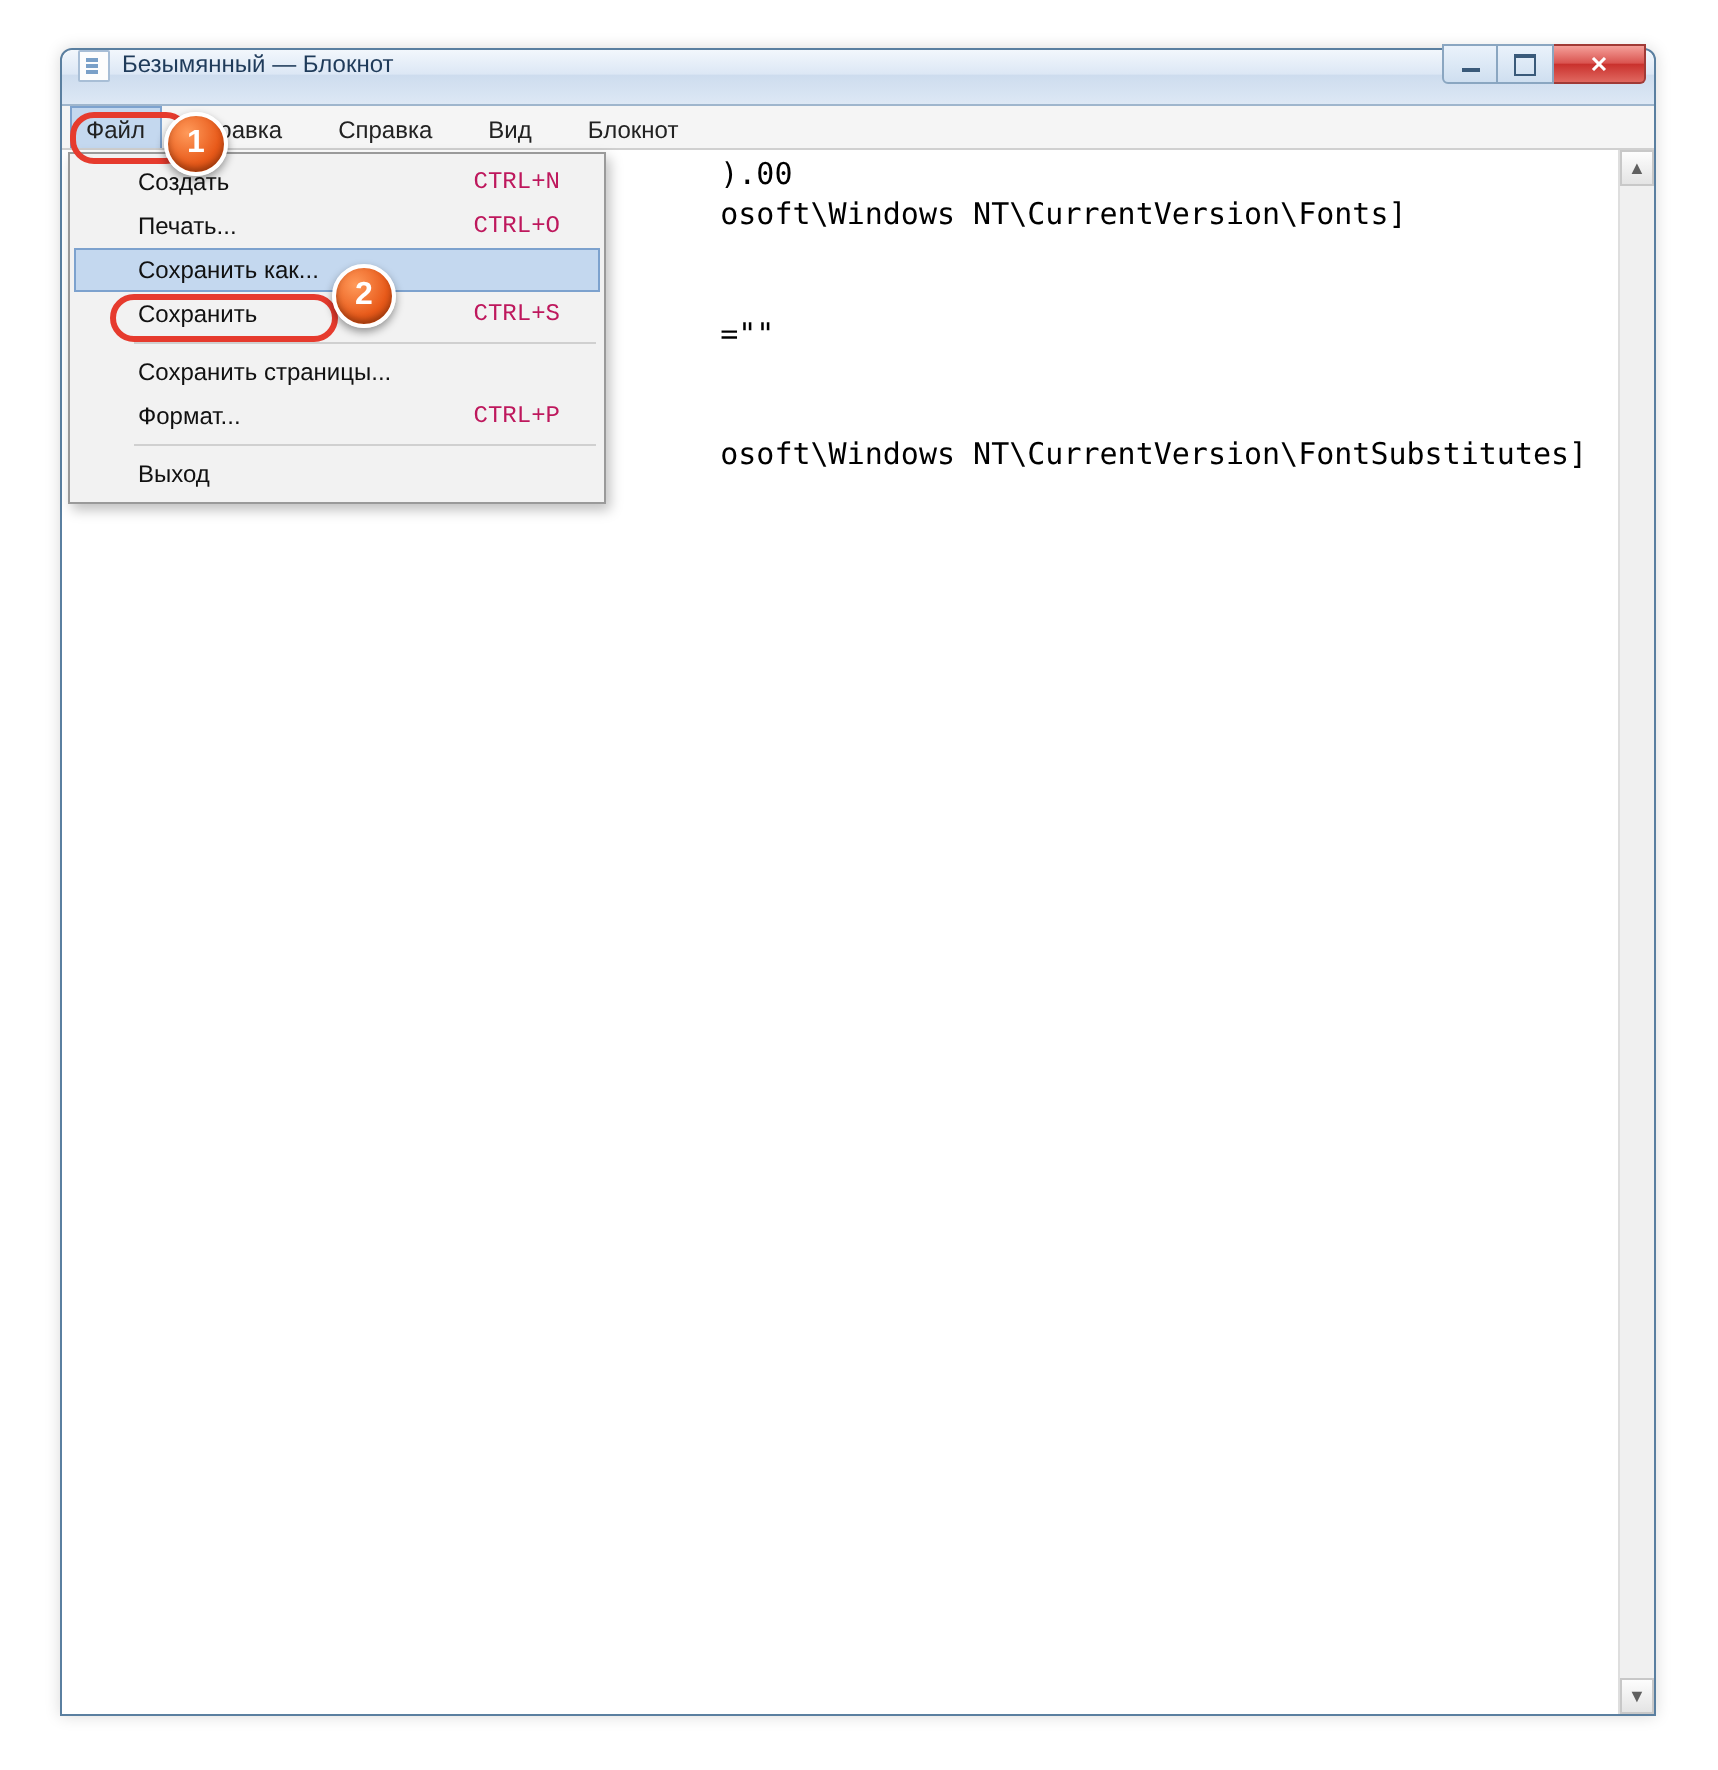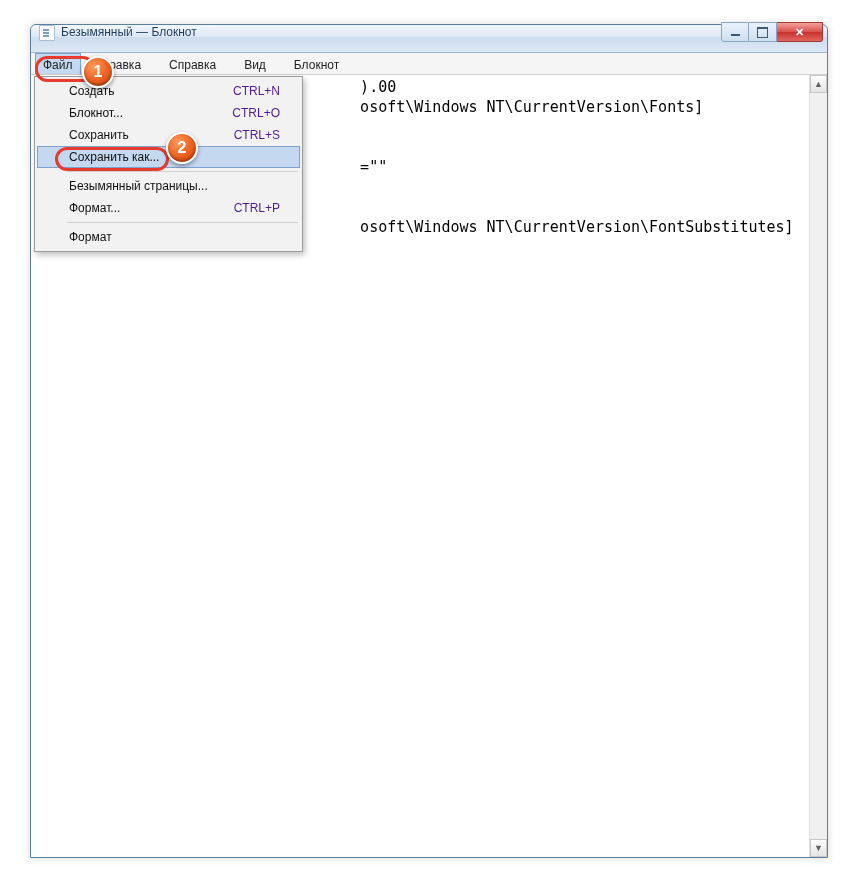--- a/index.html
+++ b/index.html
@@ -178,21 +178,21 @@
     cursor: pointer;
     position: relative;
   }
   .dd-item.hover {
     background: #c4d8ef;
     border: 1px solid #7da2ce;
     padding: 0 19px 0 31px;
     height: 22px;
   }
   .dd-label { flex: 1; }
-  .dd-shortcut { color: #4c1d95; margin-left: auto; }
+  .dd-shortcut { color: #be185d; margin-left: auto; font-family: Liberation Mono, monospace; }
   .dd-sep {
     height: 1px;
     background: #d0d0d0;
     margin: 3px 2px 3px 30px;
   }
 
   
   .marker {
     position: absolute;
     width: 32px; height: 32px;
@@ -264,41 +264,41 @@
   </div>
 </div>
 
 <div class="dropdown">
   <div class="dd-inner" id="dd-inner">
       <div class="dd-item">
         <span class="dd-label">Создать</span>
         <span class="dd-shortcut">CTRL+N</span>
       </div>
       <div class="dd-item">
-        <span class="dd-label">Блокнот...</span>
+        <span class="dd-label">Печать...</span>
         <span class="dd-shortcut">CTRL+O</span>
+      </div>
+      <div class="dd-item hover">
+        <span class="dd-label">Сохранить как...</span>
       </div>
       <div class="dd-item">
         <span class="dd-label">Сохранить</span>
         <span class="dd-shortcut">CTRL+S</span>
       </div>
-      <div class="dd-item hover">
-        <span class="dd-label">Сохранить как...</span>
-      </div>
       <div class="dd-sep"></div>
       <div class="dd-item">
-        <span class="dd-label">Безымянный страницы...</span>
+        <span class="dd-label">Сохранить страницы...</span>
       </div>
       <div class="dd-item">
         <span class="dd-label">Формат...</span>
         <span class="dd-shortcut">CTRL+P</span>
       </div>
       <div class="dd-sep"></div>
       <div class="dd-item">
-        <span class="dd-label">Формат</span>
+        <span class="dd-label">Выход</span>
       </div>
     </div>
 </div>
 
 <div class="hl hl-file"></div>
 <div class="hl hl-saveas"></div>
 
 <div class="marker marker-1">1</div>
 <div class="marker marker-2">2</div>
 

